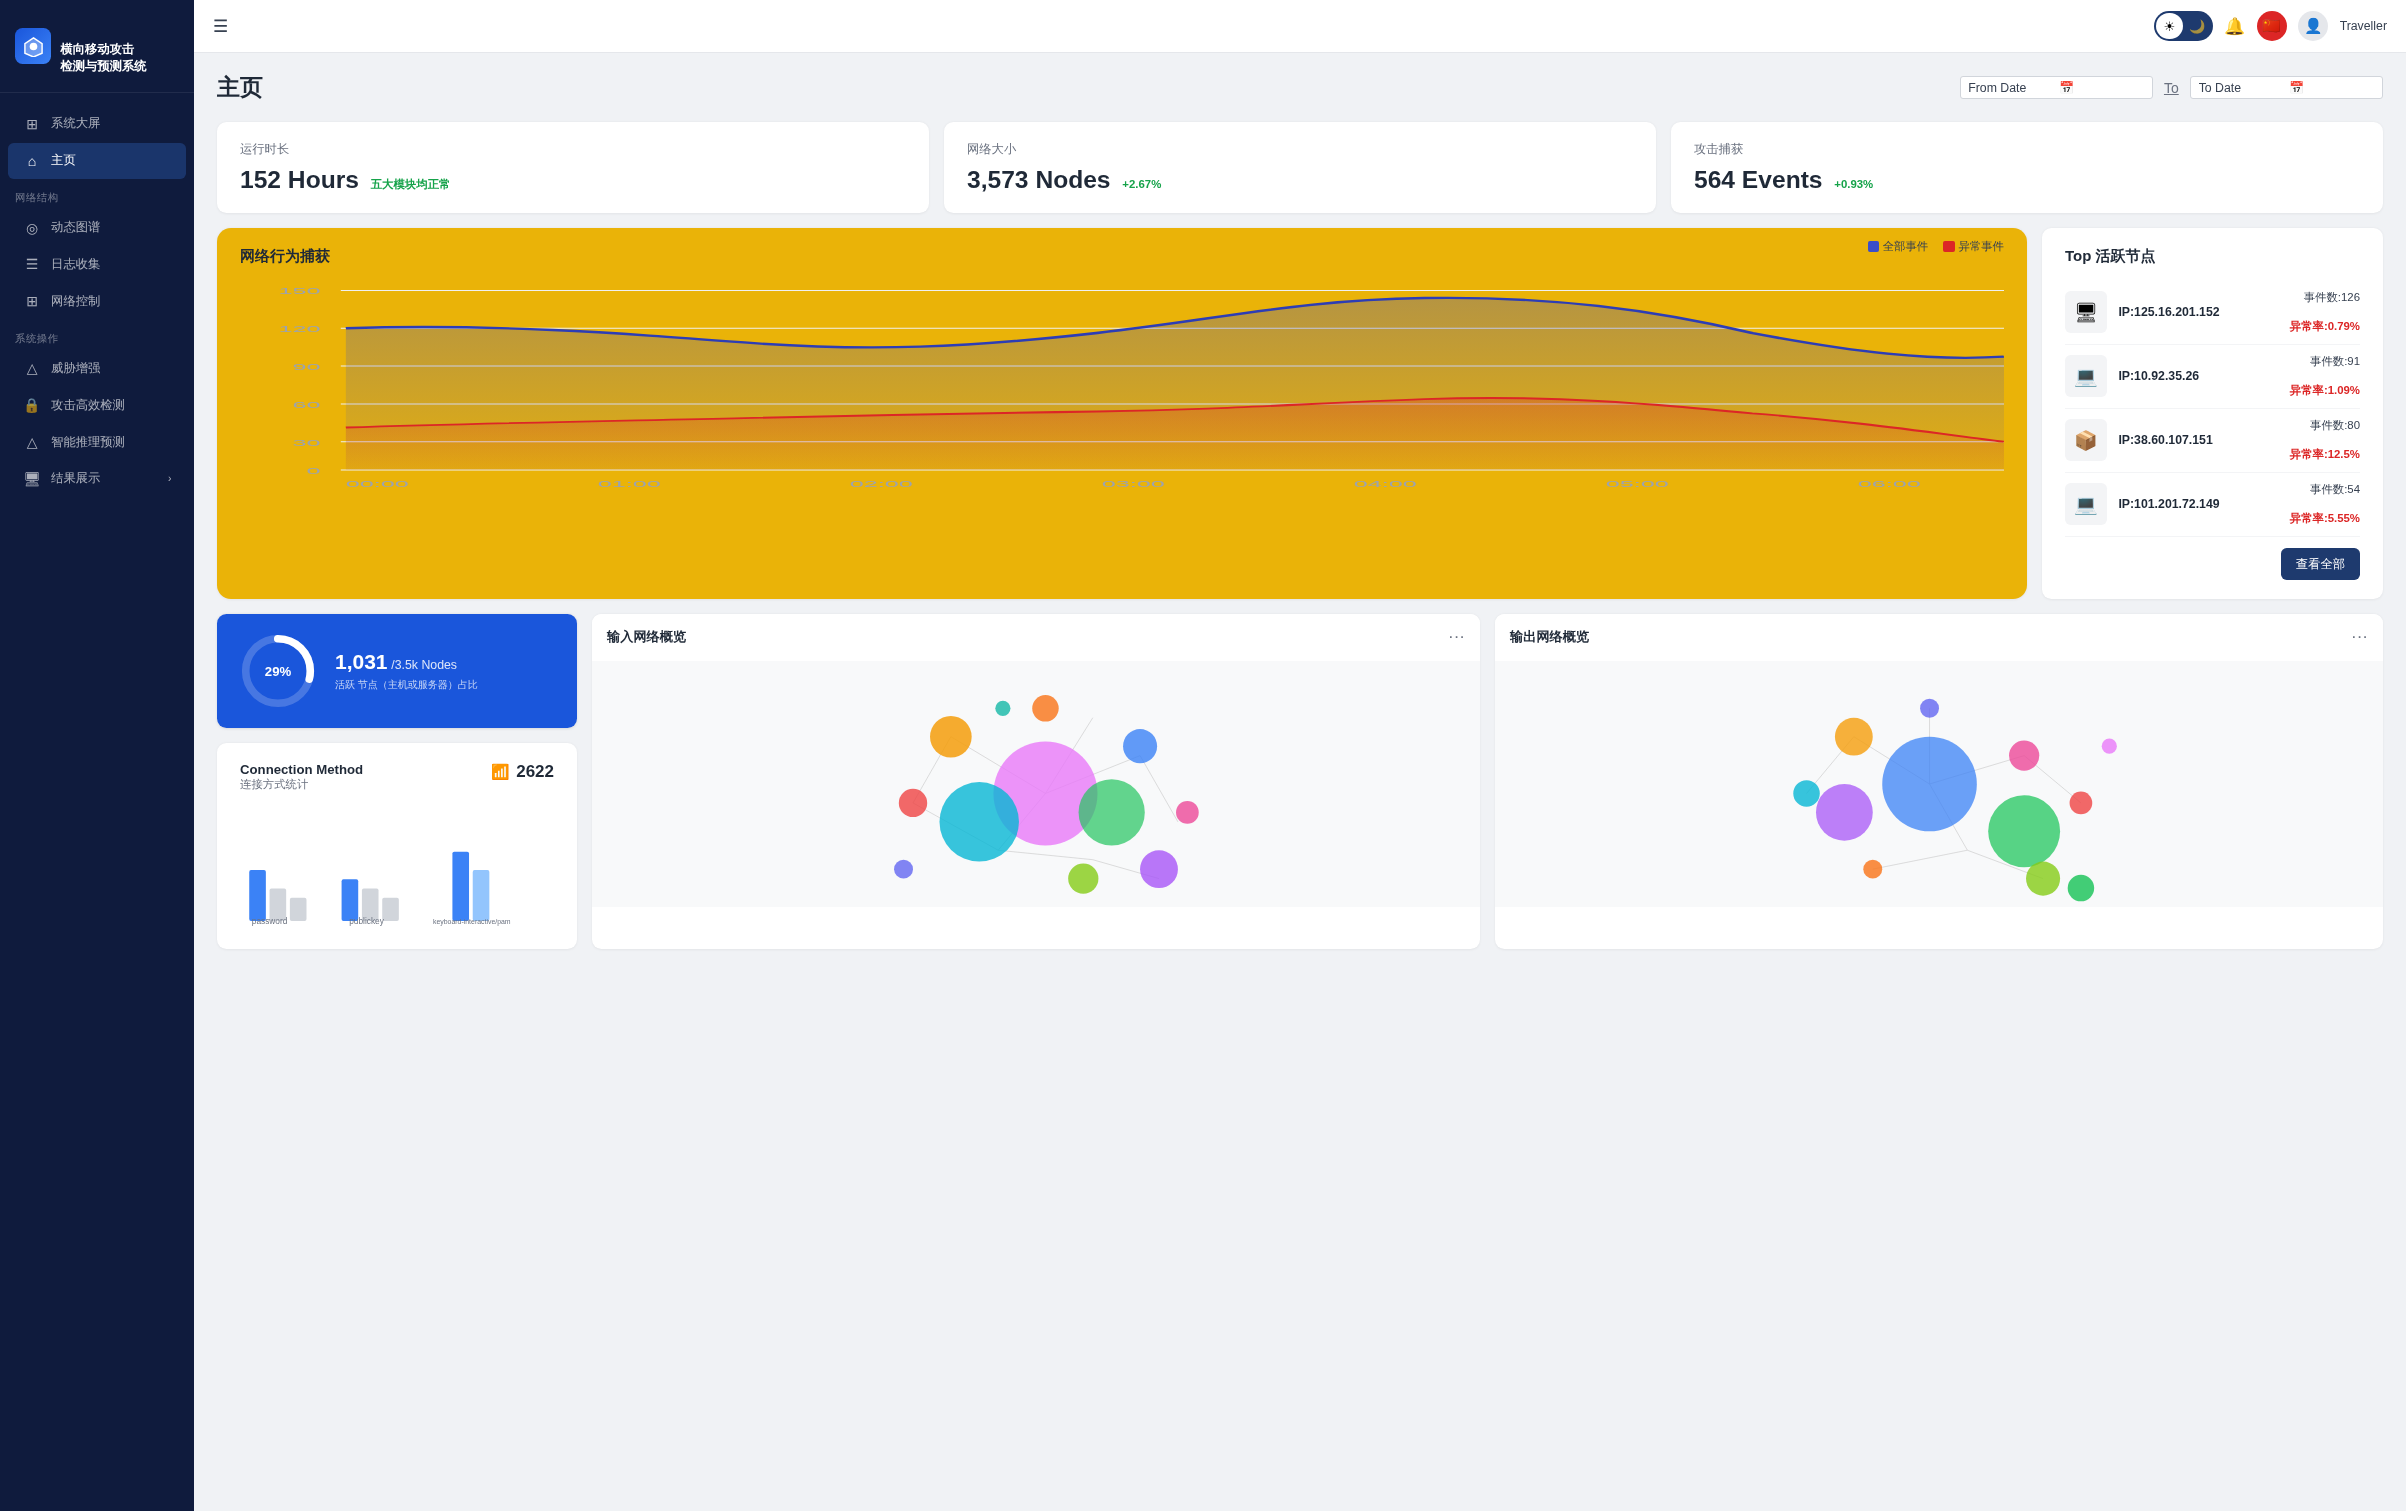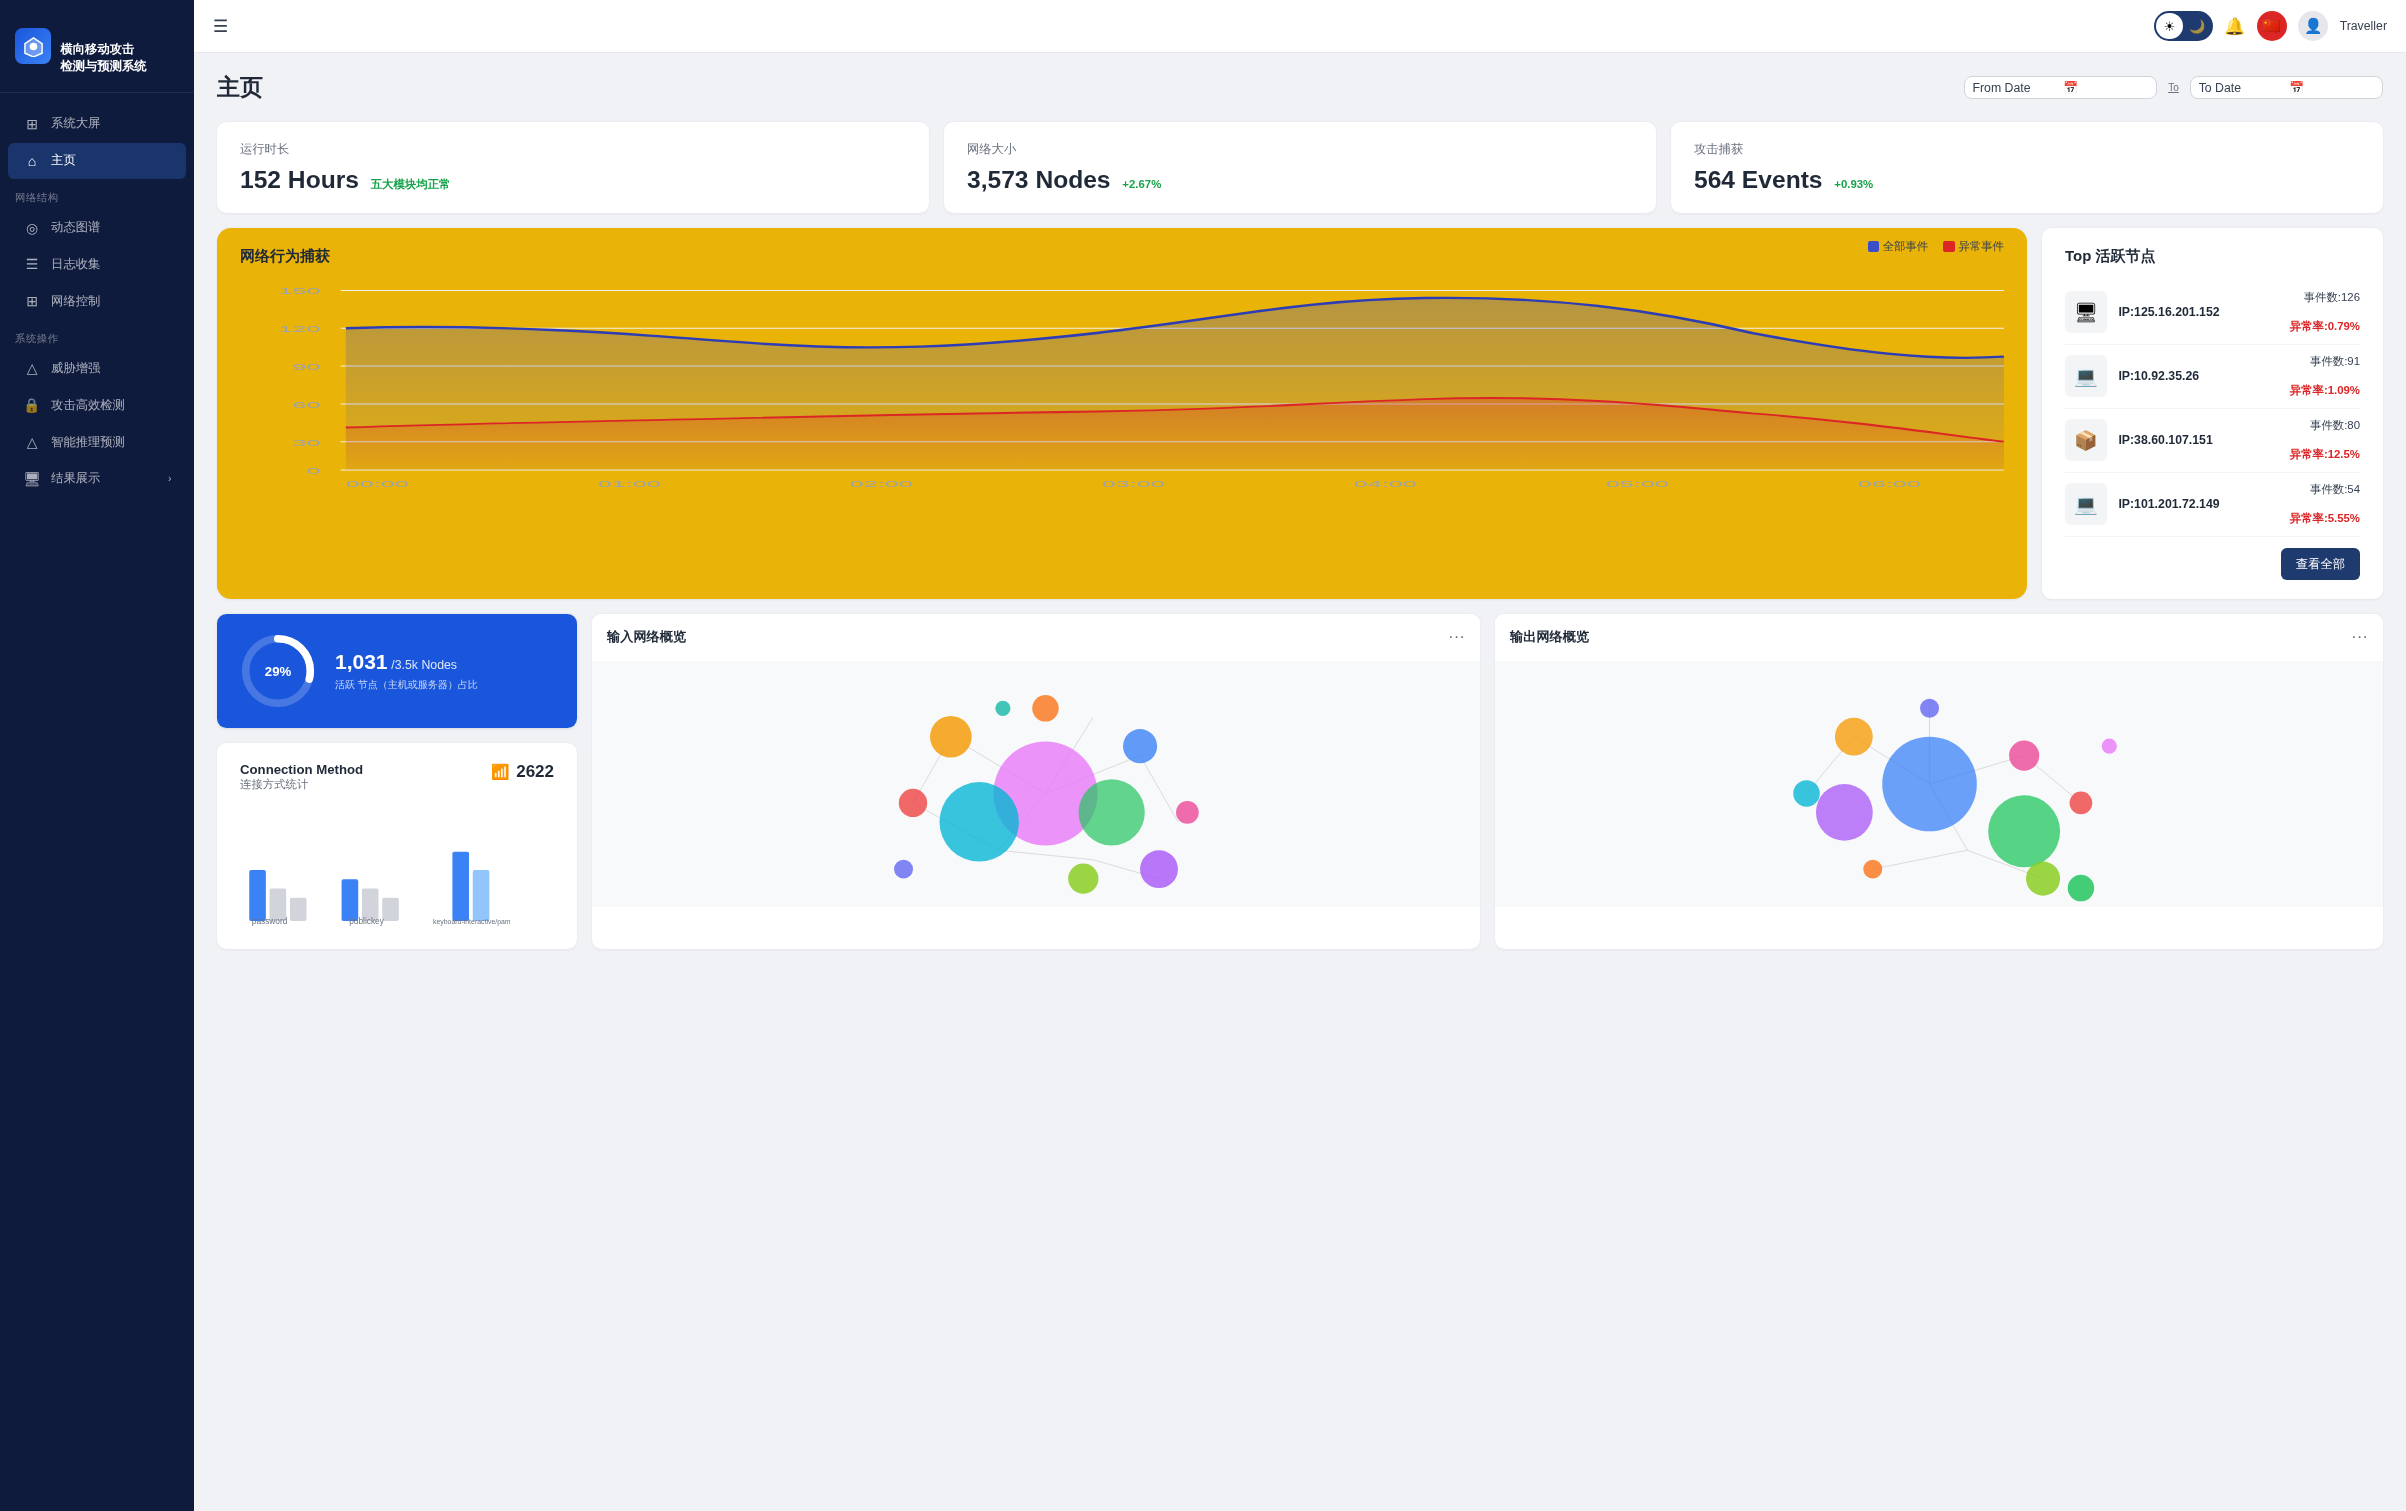--- a/index.html
+++ b/index.html
@@ -101,29 +101,29 @@
       display: flex;
       align-items: center;
       justify-content: space-between;
       margin-bottom: 19px;
     }
     .page-title { font-size: 23px; font-weight: 700; color: #1f2937; }
     .date-filter { display: flex; align-items: center; gap: 7.6px; }
     .date-input-wrap {
       display: flex; align-items: center;
       border: 0.9px solid #d1d5db;
-      border-radius: 8px;
+      border-radius: 3px;
       padding: 3.8px 7.6px;
       background: #fff;
       gap: 5.7px;
       cursor: pointer;
     }
     .date-input-wrap span { font-size: 12.3px; color: #374151; min-width: 85px; }
     .date-icon { color: #6b7280; font-size: 13.2px; }
-    .to-label { font-size: 10px; color: #6b7280; padding: 0 3.8px; text-decoration: underline; }
+    .to-label { font-size: 14px; color: #6b7280; padding: 0 3.8px; text-decoration: underline; }
 
     
     .stats-row { display: flex; gap: 15px; margin-bottom: 15px; }
     .stat-card {
       flex: 1;
       background: #fff;
       border-radius: 9.5px;
       padding: 19px 23px;
       box-shadow: 0 0.9px 2.8px rgba(0,0,0,0.06);
     }

